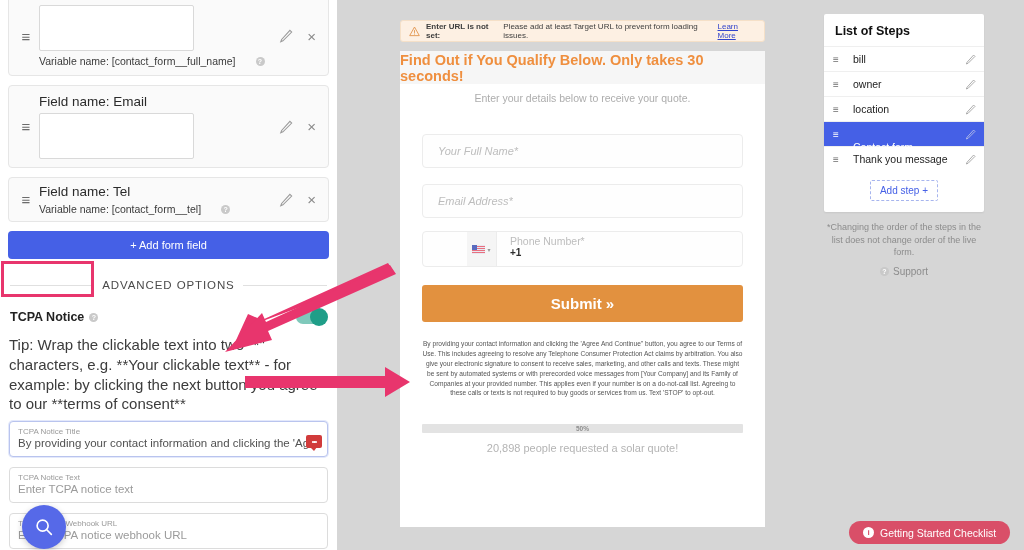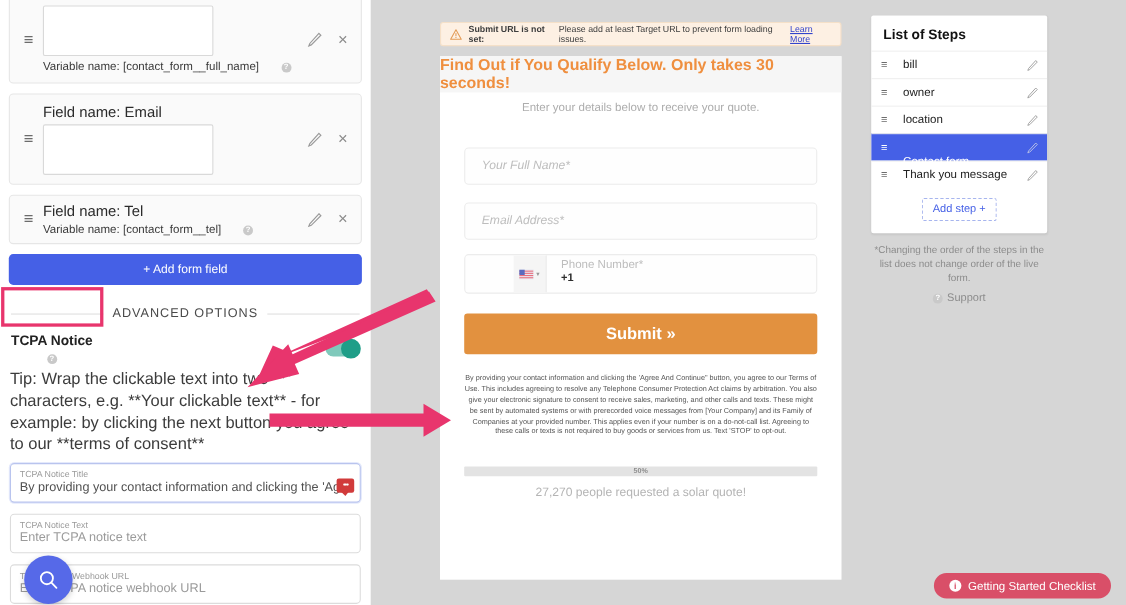--- a/index.html
+++ b/index.html
@@ -77,21 +77,21 @@
   .adv-sep .txt {
     font-size: 11.5px; color: #4a4a4a; letter-spacing: .9px;
   }
 
   .tcpa-row {
     display: flex; align-items: center; justify-content: space-between;
     padding: 0 10px; height: 24px; margin-bottom: 6px;
   }
   .tcpa-label {
     font-size: 12.5px; color: #222; font-weight: 600;
-    display: flex; align-items: center; gap: 5px; flex-direction: column;
+    display: flex; align-items: center; gap: 5px;
   }
   .toggle {
     width: 31px; height: 14px; border-radius: 8px;
     background: #7fc9bb; position: relative; cursor: pointer;
   }
   .toggle::after {
     content: ""; position: absolute; right: -1px; top: -2px;
     width: 18px; height: 18px; border-radius: 50%;
     background: #1f9e88;
   }
@@ -224,21 +224,21 @@
     margin: 26px 22px 0 22px; height: 9px;
     background: #e3e3e3; border-radius: 1px;
     display: flex; align-items: center; justify-content: center;
   }
   .prog-lbl { font-size: 6.5px; color: #8d8d8d; font-weight: bold; }
   .prog-note {
     text-align: center; font-size: 11px; color: #b4b4b4; margin-top: 9px;
   }
 
   
-  .right-wrap { position: absolute; left: 792px; top: 14px; width: 160px; }
+  .right-wrap { position: absolute; left: 824px; top: 14px; width: 160px; }
   .steps-card {
     background: #fff; border-radius: 2px; overflow: hidden;
     box-shadow: 0 1px 2px rgba(0,0,0,.07);
   }
   .steps-title {
     font-size: 12.5px; font-weight: bold; color: #111;
     padding: 10px 11px 8px 11px;
   }
   .step-row {
     display: flex; align-items: center;
@@ -391,21 +391,21 @@
   </div>
 
   <div class="center-wrap">
 
     <div class="warn-banner">
       <svg class="warn-tri" width="11" height="11" viewBox="0 0 16 16">
         <path d="M8 1.5 L15 14 L1 14 Z" fill="none" stroke="#e39a55" stroke-width="1.4" stroke-linejoin="round"></path>
         <rect x="7.3" y="6" width="1.4" height="4" fill="#e39a55"></rect>
         <rect x="7.3" y="11" width="1.4" height="1.4" fill="#e39a55"></rect>
       </svg>
-      <span class="warn-strong">Submit URL is not set:</span>
+      <span class="warn-strong">Enter URL is not set:</span>
       <span style="margin-left:-3px"> Please add at least Target URL to prevent form loading issues.</span>
       <a class="warn-link" href="#">Learn More</a>
     </div>
 
     <div class="preview-card">
       <div class="qualify-bar">Find Out if You Qualify Below. Only takes 30 seconds!</div>
 
       <div class="pv-sub">Enter your details below to receive your quote.</div>
 
       <div class="pv-input first">
@@ -432,21 +432,21 @@
         </div>
       </div>
 
       <button class="submit-btn">Submit »</button>
 
       <div class="tcpa-para">By providing your contact information and clicking the 'Agree And Continue" button, you agree to our Terms of Use. This includes agreeing to resolve any Telephone Consumer Protection Act claims by arbitration. You also give your electronic signature to consent to receive sales, marketing, and other calls and texts. These might be sent by automated systems or with prerecorded voice messages from [Your Company] and its Family of Companies at your provided number. This applies even if your number is on a do-not-call list. Agreeing to these calls or texts is not required to buy goods or services from us. Text 'STOP' to opt-out.</div>
 
       <div class="prog-wrap">
         <span class="prog-lbl">50%</span>
       </div>
-      <div class="prog-note">27,270 people requested a solar quote!</div>
+      <div class="prog-note">20,898 people requested a solar quote!</div>
     </div>
   </div>
 
   <div class="right-wrap">
     <div class="steps-card">
       <div class="steps-title">List of Steps</div>
 
       <div class="step-row">
         <span class="step-grip">≡</span>
         <span class="step-lbl">bill</span>

